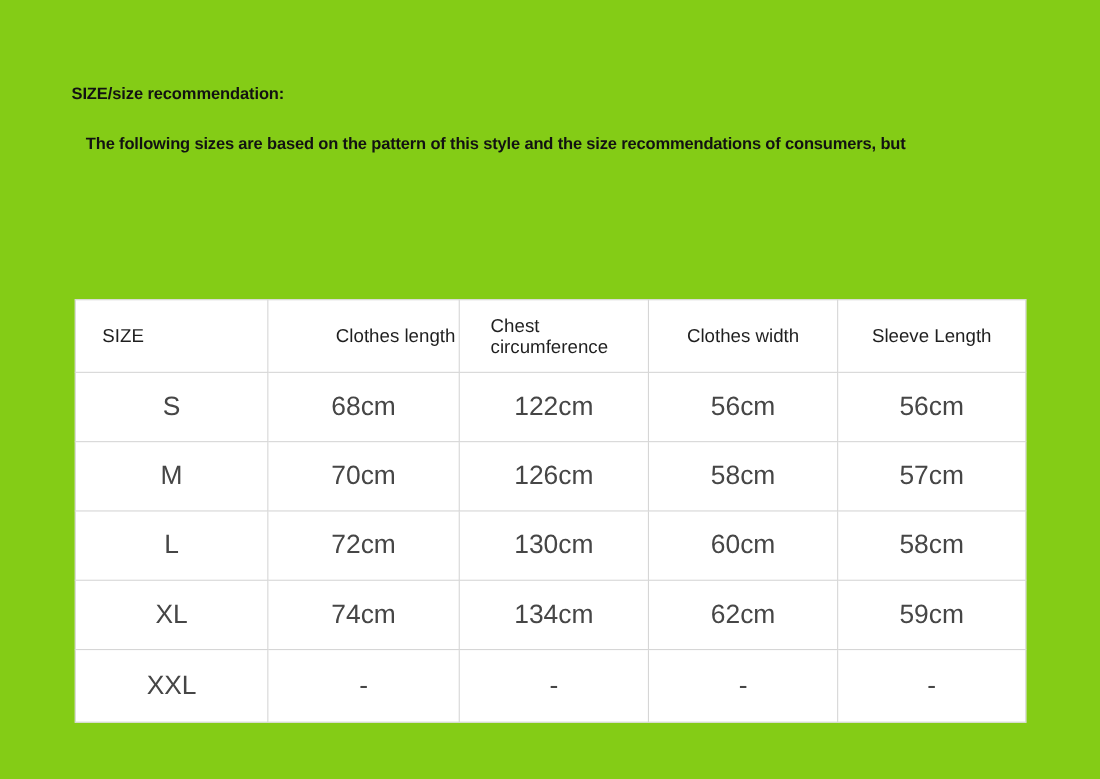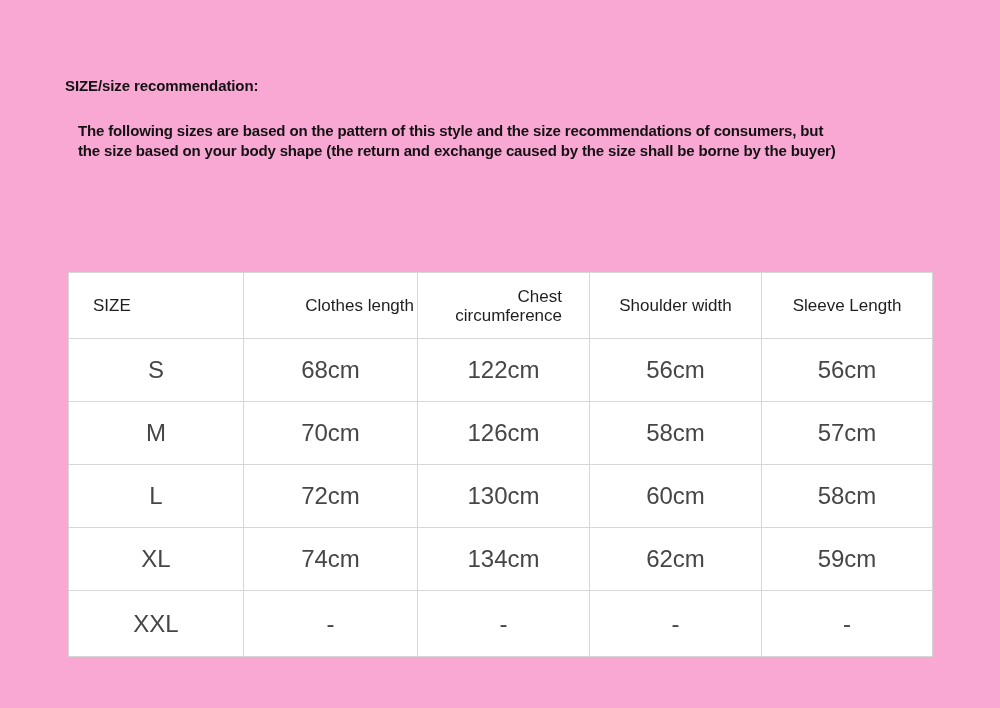--- a/index.html
+++ b/index.html
@@ -5,21 +5,21 @@
   html, body {
     margin: 0;
     padding: 0;
     background: #ffffff;
     font-family: "Liberation Sans", sans-serif;
   }
   .page {
     position: relative;
     width: 1000px;
     height: 708px;
-    background: #f9a8d4;
+    background: #84cc16;
     overflow: hidden;
   }
   .rec-title {
     position: absolute;
     left: 65px;
     top: 77px;
     font-size: 15px;
     font-weight: bold;
     color: #121212;
     letter-spacing: -0.1px;
@@ -76,21 +76,21 @@
     color: #1f1f1f;
     vertical-align: middle;
   }
   th.col-size   { text-align: left;  padding-left: 24px; }
   th.col-clothes{ text-align: right; padding-right: 3px; }
   th.col-chest  { text-align: left;  padding: 0; font-size: 15px; }
   th.col-chest .wrapbox {
     width: 116px;
     margin-left: 28px;
     line-height: 19px;
-    text-align: right;
+    text-align: left;
   }
   th.col-shoulder, th.col-sleeve { text-align: center; }
   table.size-table td {
     height: 60px;
     text-align: center;
     vertical-align: middle;
     font-size: 24px;
     font-weight: 400;
     color: #464646;
   }
@@ -98,40 +98,39 @@
 </style>
 </head>
 <body>
 
 <div class="page">
 
   <div class="rec-title">SIZE/size recommendation:</div>
 
   <div class="rec-text">
     <div class="line">The following sizes are based on the pattern of this style and the size recommendations of consumers, but</div>
-    <div class="line">the size based on your body shape (the return and exchange caused by the size shall be borne by the buyer)</div>
   </div>
 
 
   <table class="size-table">
     <colgroup>
       <col style="width:175px">
       <col style="width:174px">
       <col style="width:172px">
       <col style="width:172px">
       <col style="width:171px">
     </colgroup>
     <thead>
       <tr>
         <th class="col-size">SIZE</th>
         <th class="col-clothes">Clothes length</th>
         <th class="col-chest">
           <div class="wrapbox">Chest circumference</div>
         </th>
-        <th class="col-shoulder">Shoulder width</th>
+        <th class="col-shoulder">Clothes width</th>
         <th class="col-sleeve">Sleeve Length</th>
       </tr>
     </thead>
     <tbody>
       <tr>
         <td>S</td>
         <td>68cm</td>
         <td>122cm</td>
         <td>56cm</td>
         <td>56cm</td>

